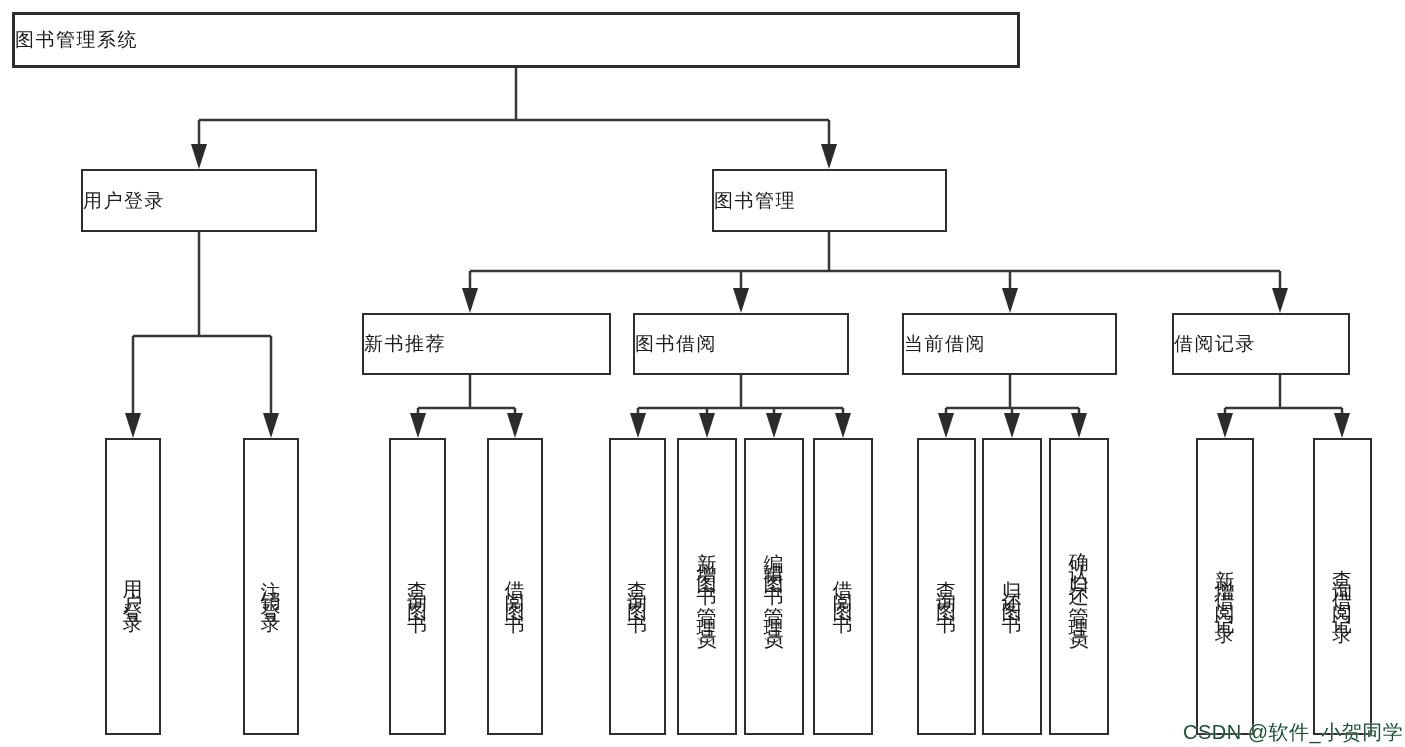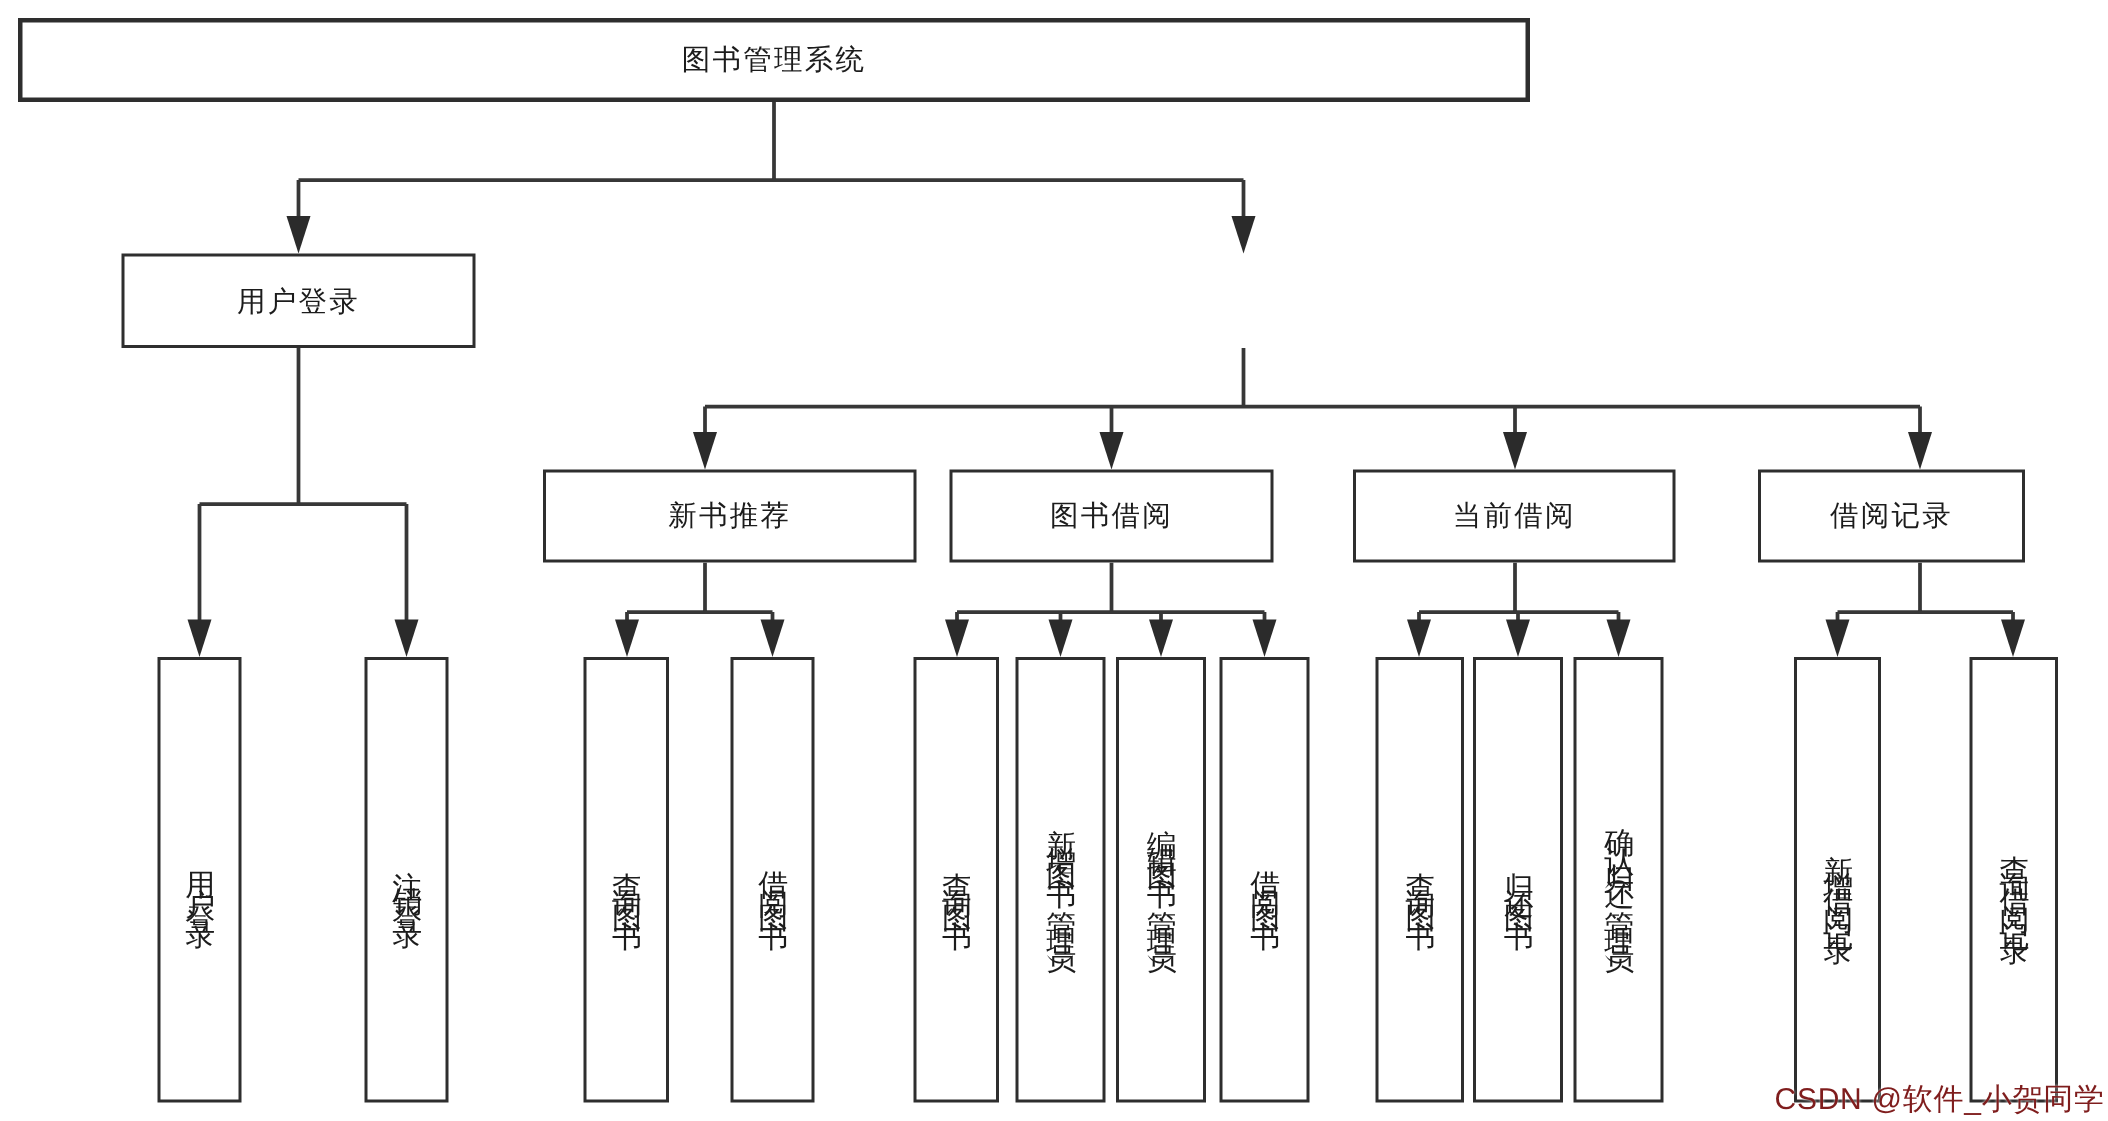--- a/index.html
+++ b/index.html
@@ -18,21 +18,20 @@
     pointer-events: none;
   }
   .connectors path { stroke: #373737; stroke-width: 2.5; fill: none; }
   .connectors polygon { fill: #2b2b2b; stroke: none; }
   .hbox {
     position: absolute;
     background: #ffffff;
     border: 2.5px solid #2e2e2e;
     display: flex;
     align-items: center;
-    justify-content: center;
     box-sizing: border-box;
   }
   .hbox.root { border-width: 3px; }
   .hlabel {
     font-size: 19px;
     color: #1c1c1c;
     letter-spacing: 1.5px;
     white-space: nowrap;
   }
   .vbox {
@@ -52,21 +51,21 @@
     font-size: 20px;
     line-height: 1;
     letter-spacing: 11px;
     color: #1c1c1c;
   }
   .watermark {
     position: absolute;
     left: 1183px;
     top: 719px;
     font-size: 20px;
-    color: #7f1d1d;
+    color: #14532d;
     letter-spacing: 0.5px;
     white-space: nowrap;
     text-shadow: 0 0 2px rgba(255,255,255,0.9);
     z-index: 5;
   }
 </style>
 </head>
 <body>
 
 <div class="stage">
@@ -113,20 +112,23 @@
       <polygon points="1334,413 1350,413 1342,438"></polygon>
     </g>
   </svg>
 
   <div class="hbox root" style="left:12px; top:12px; width:1008px; height:56px;">
     <span class="hlabel">图书管理系统</span>
   </div>
 
   <div class="hbox" style="left:81px; top:169px; width:236px; height:63px;">
     <span class="hlabel">用户登录</span>
+  </div>
+  <div class="hbox" style="left:712px; top:169px; width:235px; height:63px;">
+    <span class="hlabel">图书管理</span>
   </div>
 
   <div class="hbox" style="left:362px; top:313px; width:249px; height:62px;">
     <span class="hlabel">新书推荐</span>
   </div>
   <div class="hbox" style="left:902px; top:313px; width:215px; height:62px;">
     <span class="hlabel">当前借阅</span>
   </div>
   <div class="hbox" style="left:633px; top:313px; width:216px; height:62px;">
     <span class="hlabel">图书借阅</span>

